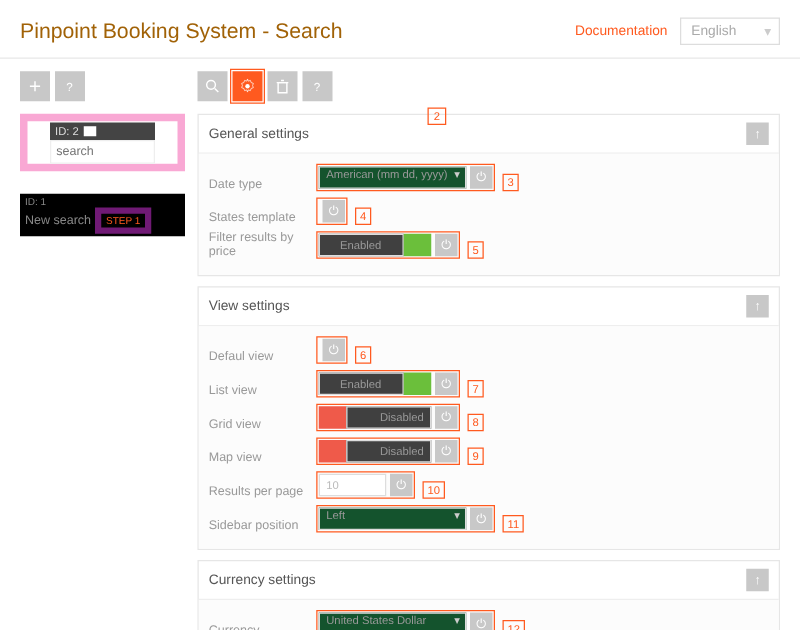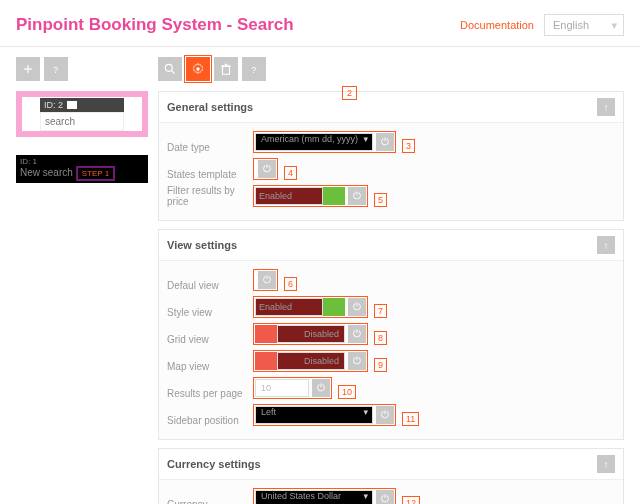--- a/index.html
+++ b/index.html
@@ -1,53 +1,53 @@
 <!DOCTYPE html>
 <html><head>
 <meta charset="utf-8">
 <style>
 *{box-sizing:border-box;margin:0;padding:0;font-family:Arial,Helvetica,sans-serif}
 body{background:#fff;width:640px;height:504px;overflow:hidden;font-size:11px;color:#888}
 .header{display:flex;align-items:center;justify-content:space-between;padding:14px 16px 6px}
-.title{font-size:17px;color:#ec4899;font-weight:700}
+.title{font-size:17px;color:#a16207;font-weight:400}
 .header-right{display:flex;align-items:center;gap:10px}
 .doc-link{color:#ff5a1f;font-size:11px}
 .lang-sel{border:1px solid #ddd;color:#aaa;font-size:11px;padding:4px 18px 4px 8px;position:relative;width:80px}
 .lang-sel:after{content:"▾";position:absolute;right:6px;color:#ccc}
 .hr{height:1px;background:#e8e8e8;margin:4px 0 10px}
 .main{display:flex;padding:0 16px;gap:10px}
 .left{width:132px;flex:none}
 .right{flex:1}
 .btnrow{display:flex;gap:4px;margin-bottom:10px}
 .sqbtn{width:24px;height:24px;background:#c8c8c8;display:flex;align-items:center;justify-content:center;color:#fff}
 .sqbtn.active{background:#ff5a1f}
 .sqbtn svg{width:14px;height:14px;fill:#fff}
 .cal-wrap{border:6px solid #f9a8d4;padding:1px 18px 0;margin-bottom:18px}
 .cal-hdr{background:#444;color:#ddd;font-size:9px;padding:2px 4px;display:flex;align-items:center;gap:4px}
 .cal-hdr .flag{width:10px;height:8px;background:#fff;display:inline-block}
 .cal-input{border:1px solid #eee;font-size:10px;padding:3px 4px;color:#aaa;width:100%}
 .item2{background:#000000;padding:2px 4px;margin-top:2px}
 .item2 .tiny{font-size:8px;color:#888}
 .item2 .val{font-size:10px;color:#888}
-.step{display:inline-block;border:2px solid #701a75;color:#ff5a1f;font-size:8px;padding:1px 4px;margin-left:3px;vertical-align:middle}
+.step{display:inline-block;border:5px solid #701a75;color:#ff5a1f;font-size:8px;padding:1px 4px;margin-left:3px;vertical-align:middle}
 .callout-box{border:1px solid #ff5a1f;color:#ff5a1f;font-size:9px;padding:1px 4px;position:absolute}
 .marker2{left:184px;top:29px}
 .section{border:1px solid #e6e6e6;margin-bottom:8px}
 .sec-hdr{display:flex;justify-content:space-between;align-items:center;padding:6px 8px;border-bottom:1px solid #eee}
-.sec-hdr h3{font-size:11px;color:#555;font-weight:700}
+.sec-hdr h3{font-size:11px;color:#555;font-weight:400}
 .upbtn{width:18px;height:18px;background:#c8c8c8;color:#fff;display:flex;align-items:center;justify-content:center;font-size:10px}
 .sec-body{padding:8px;background:#fcfcfc}
 .row{display:flex;align-items:flex-end;margin-bottom:5px}
 .row .lbl{width:86px;font-size:10px;color:#999}
 .ctl{display:flex;align-items:center;border:1px solid #ff5a1f;padding:1px}
-.sel{border:1px solid #ddd;height:18px;font-size:9px;color:#999;padding:0 14px 0 5px;width:118px;overflow:hidden;white-space:nowrap;position:relative;background:#000000}
+.sel{border:1px solid #ddd;height:18px;font-size:9px;color:#999;padding:0 14px 0 5px;width:118px;overflow:hidden;white-space:nowrap;position:relative;background:#14532d}
 .sel:after{content:"▾";position:absolute;right:4px;color:#ccc}
 .hbtn{width:18px;height:18px;background:#c8c8c8;color:#fff;display:flex;align-items:center;justify-content:center;margin-left:3px;font-size:10px}
 .toggle{display:flex;height:18px;width:90px}
-.toggle .on{flex:1;background:#7f1d1d;border:1px solid #ddd;font-size:9px;color:#999;display:flex;align-items:center;padding-left:3px}
+.toggle .on{flex:1;background:#404040;border:1px solid #ddd;font-size:9px;color:#999;display:flex;align-items:center;padding-left:16px}
 .toggle .tab-g{width:22px;background:#6bbf3b}
 .toggle .tab-r{width:22px;background:#ef5a4a}
 .tright{justify-content:flex-end;padding-right:5px;padding-left:0}
 .txtin{border:1px solid #ddd;height:18px;font-size:9px;color:#bbb;padding:0 5px;width:54px;background:#fff}
 .settings-outline{position:relative}
 .marker{border:1px solid #ff5a1f;color:#ff5a1f;font-size:9px;padding:0 3px;margin-left:6px;height:14px;display:flex;align-items:center}
 </style>
 </head>
 <body>
 
@@ -159,21 +159,21 @@
         </div>
       <div class="sec-body">
         <div class="row">
             <div class="lbl">Defaul view</div>
           <div class="ctl">
               <div class="hbtn">⏻</div>
             </div>
           <div class="marker">6</div>
           </div>
         <div class="row">
-            <div class="lbl">Style view</div>
+            <div class="lbl">List view</div>
           <div class="ctl">
               <div class="toggle">
                 <div class="on">Enabled</div>
                 <div class="tab-g"></div>
               </div>
               <div class="hbtn">⏻</div>
             </div>
           <div class="marker">7</div>
           </div>
         <div class="row">

